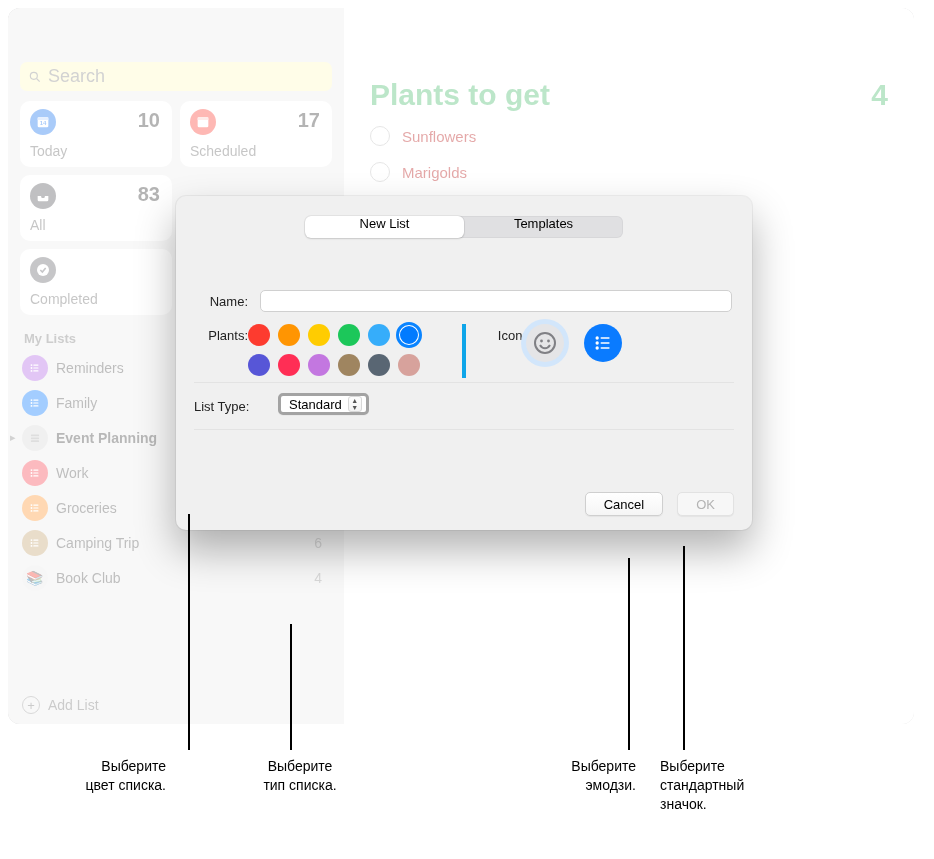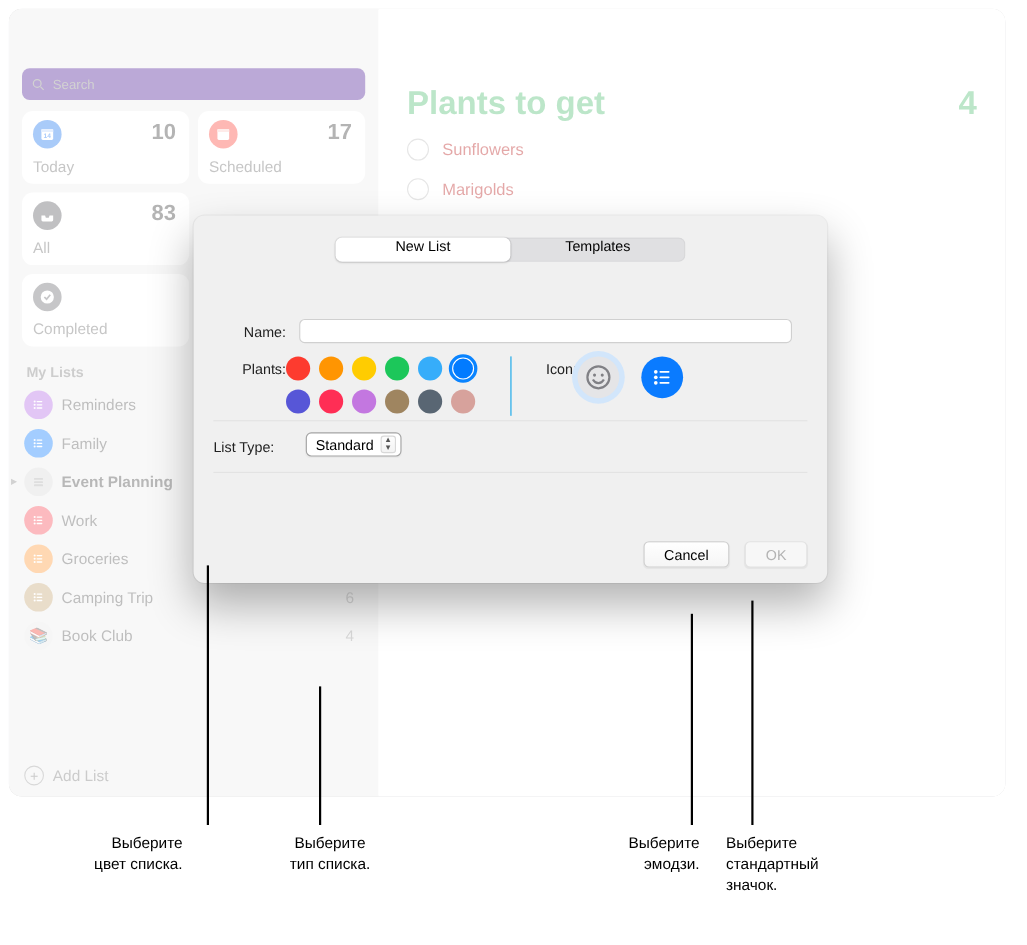--- a/index.html
+++ b/index.html
@@ -8,21 +8,21 @@
   .window { position: absolute; left: 8px; top: 8px; width: 906px; height: 716px; border-radius: 12px; background:#f5f5f7; overflow:hidden; box-shadow: inset 0 0 0 1px #d6d6d6; }
   .dim-overlay { position:absolute; inset:0; background: rgba(255,255,255,0.62); z-index:4; pointer-events:none; }
   
   .titlebar { position:absolute; top:14px; left:18px; display:flex; gap:9px; z-index:1; }
   .tl { width:13px; height:13px; border-radius:50%; background:#cfcfcf; border:1px solid rgba(0,0,0,0.06); }
   
   .toolbar-icons { position:absolute; top:16px; right:22px; display:flex; gap:30px; align-items:center; z-index:1; }
   .ticon svg { width:22px; height:22px; stroke:#888; stroke-width:1.6; fill:none; }
   
   .sidebar { position:absolute; left:0; top:0; bottom:0; width:336px; background:#ededed; padding-top:50px; z-index:1; }
-  .search { margin:4px 12px 10px 12px; background:#4c1d95; border-radius:7px; height:29px; display:flex; align-items:center; padding:0 8px; color:#8a8a8a; font-size:12px; }
+  .search { margin:4px 12px 10px 12px; background:#fef9c3; border-radius:7px; height:29px; display:flex; align-items:center; padding:0 8px; color:#8a8a8a; font-size:18px; }
   .search svg { width:14px; height:14px; margin-right:6px; fill:#8a8a8a; }
   .cards { display:grid; grid-template-columns:1fr 1fr; gap:8px; padding:0 12px 8px; }
   .card { background:#ffffff; border-radius:10px; padding:8px 10px 6px; position:relative; height:66px; }
   .card.alone { grid-column: 1 / span 1; }
   .card .ci { width:26px; height:26px; border-radius:50%; display:flex; align-items:center; justify-content:center; }
   .card .ci svg { width:16px; height:16px; }
   .card .cnum { position:absolute; top:8px; right:12px; font-size:20px; font-weight:600; color:#3a3a3a; }
   .card .clabel { position:absolute; bottom:8px; left:10px; font-size:14px; color:#6a6a6a; }
   .mylists-h { padding:8px 16px 4px; font-size:13px; color:#7b7b7b; font-weight:600; }
   .list-items { }
@@ -38,41 +38,41 @@
   .main { position:absolute; left:336px; right:0; top:0; bottom:0; background:#fff; z-index:1; padding-top:58px; }
   .list-title { font-size:30px; font-weight:700; padding:12px 26px 6px; color:#4fbd72; display:flex; justify-content:space-between; align-items:center; }
   .list-count { font-size:30px; font-weight:600; color:#4fbd72; }
   .todo { display:flex; align-items:center; gap:12px; padding:8px 26px; font-size:15px; color:#b91c1c; }
   .radio { width:20px; height:20px; border:1.6px solid #bdbdbd; border-radius:50%; }
   
   .sheet { position:absolute; left:176px; top:196px; width:576px; height:334px; background:#f0f0f0; border-radius:10px; box-shadow:0 20px 40px rgba(0,0,0,0.3), 0 0 0 1px rgba(0,0,0,0.05); z-index:10; }
   .segmented { display:flex; width:318px; margin:20px auto 14px; background:#e0e0e2; border-radius:6px; height:22px; font-size:13px; box-shadow: inset 0 0 0 1px rgba(0,0,0,0.04); }
   .seg { flex:1; display:flex; justify-content:center; cursor:pointer; }
   .seg.active { background:#fff; border-radius:6px; box-shadow:0 1px 2px rgba(0,0,0,0.12), 0 0 0 1px rgba(0,0,0,0.05); }
-  .form { padding: 4px 32px 0; margin-top: 48px; }
+  .form { padding: 4px 20px 0; margin-top: 48px; }
   .row { display:flex; align-items:flex-start; gap:12px; margin-bottom:12px; }
   .lbl { width:52px; text-align:right; font-size:13px; color:#222; padding-top:4px; }
   .lbl.w { width:74px; }
   .name-input { flex:1; height:22px; background:#fff; border:1px solid #d0d0d0; border-radius:5px; }
   .color-icon-row { display:flex; gap:18px; }
   .color-side { flex:1; display:flex; align-items:flex-start; }
-  .icon-side { flex:1; display:flex; align-items:flex-start; border-left:1px solid #0ea5e9; padding-left:18px; }
+  .icon-side { flex:1; display:flex; align-items:flex-start; border-left:4px solid #0ea5e9; padding-left:18px; }
   .swatches { display:grid; grid-template-columns: repeat(6, 24px); grid-auto-rows:24px; gap:6px 6px; }
   .sw { width:22px; height:22px; border-radius:50%; cursor:pointer; }
   .sw.sel { position:relative; border:2px solid #fff; outline:3px solid #0a84ff; outline-offset:-1px; }
   .icon-btns { display:flex; gap:20px; }
   .iconbtn { width:38px; height:38px; border-radius:50%; display:flex; align-items:center; justify-content:center; cursor:pointer; }
   .iconbtn.emoji { background:#e5e5e7; box-shadow: 0 0 0 5px #d2e6fb; }
   .iconbtn.emoji svg { width:24px; height:24px; fill:#808085; }
   .iconbtn.list { background:#0a7bff; }
   .iconbtn.list svg { width:20px; height:20px; fill:#fff; }
   .hr { height:1px; background:#e3e3e3; margin:4px 18px 10px; }
   .hr2 { height:1px; background:#e3e3e3; margin:14px 18px 12px; }
   .type-row { padding:0 18px; display:flex; align-items:center; gap:10px; font-size:13px; }
-  .select { display:flex; align-items:center; gap:6px; background:#fff; border:1px solid #a3a3a3; border-radius:5px; height:22px; padding:0 4px 0 8px; font-size:13px; box-shadow:0 1px 1px rgba(0,0,0,0.03); }
+  .select { display:flex; align-items:center; gap:6px; background:#fff; border:3px solid #a3a3a3; border-radius:5px; height:22px; padding:0 4px 0 8px; font-size:13px; box-shadow:0 1px 1px rgba(0,0,0,0.03); }
   .select .arrows { width:14px; height:16px; background:linear-gradient(#fdfdfd,#f3f3f3); border-radius:3px; display:flex; flex-direction:column; align-items:center; justify-content:center; font-size:7px; line-height:7px; color:#555; border:1px solid #d8d8d8; }
   .footer { position:absolute; bottom:14px; right:18px; display:flex; gap:14px; }
   .btn { height:24px; padding:0 18px; border-radius:5px; font-size:13px; display:flex; align-items:center; background:linear-gradient(#fff,#f5f5f5); border:1px solid #cfcfcf; box-shadow:0 1px 1px rgba(0,0,0,0.05); cursor:pointer; }
   .btn.disabled { color:#b3b3b3; border-color:#e2e2e2; background:#f7f7f7; }
   
   .callout-line { position:absolute; width:2px; background:#000; z-index:20; }
   .callout-text { position:absolute; font-size:14px; color:#000; text-align:center; line-height:1.35; z-index:20; }
 </style>
 </head>
 <body>

